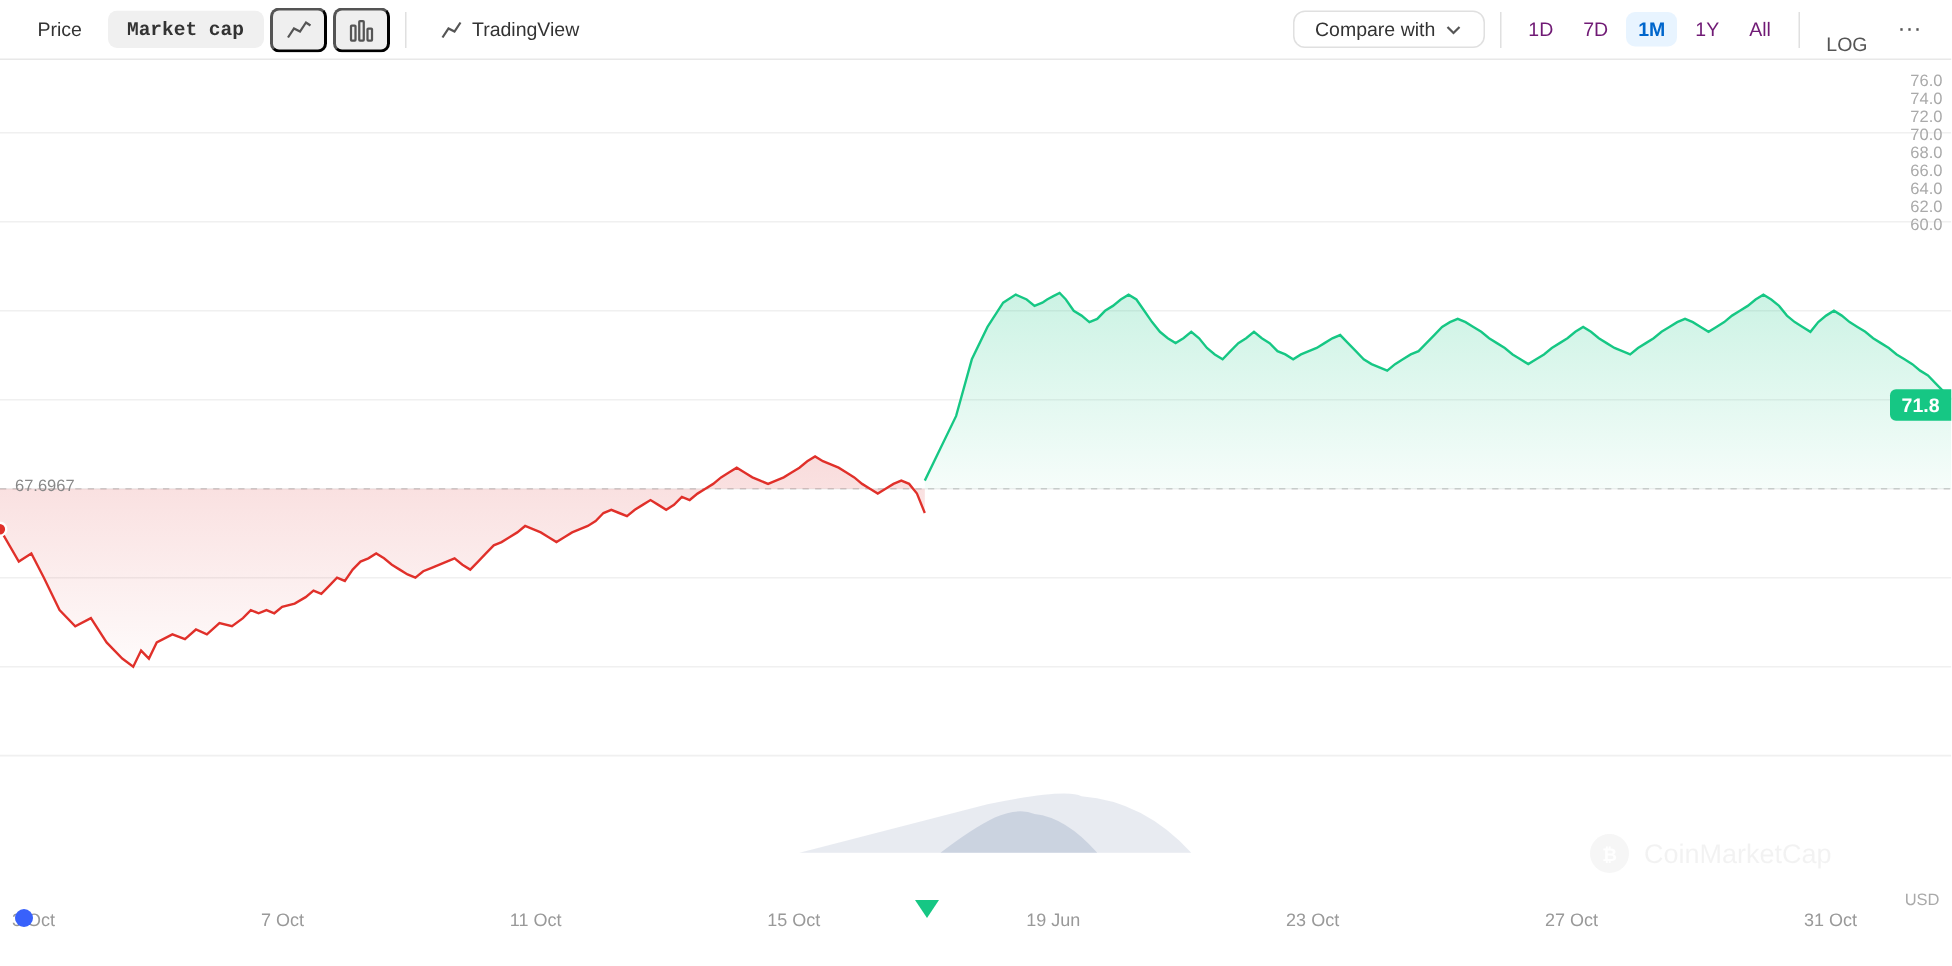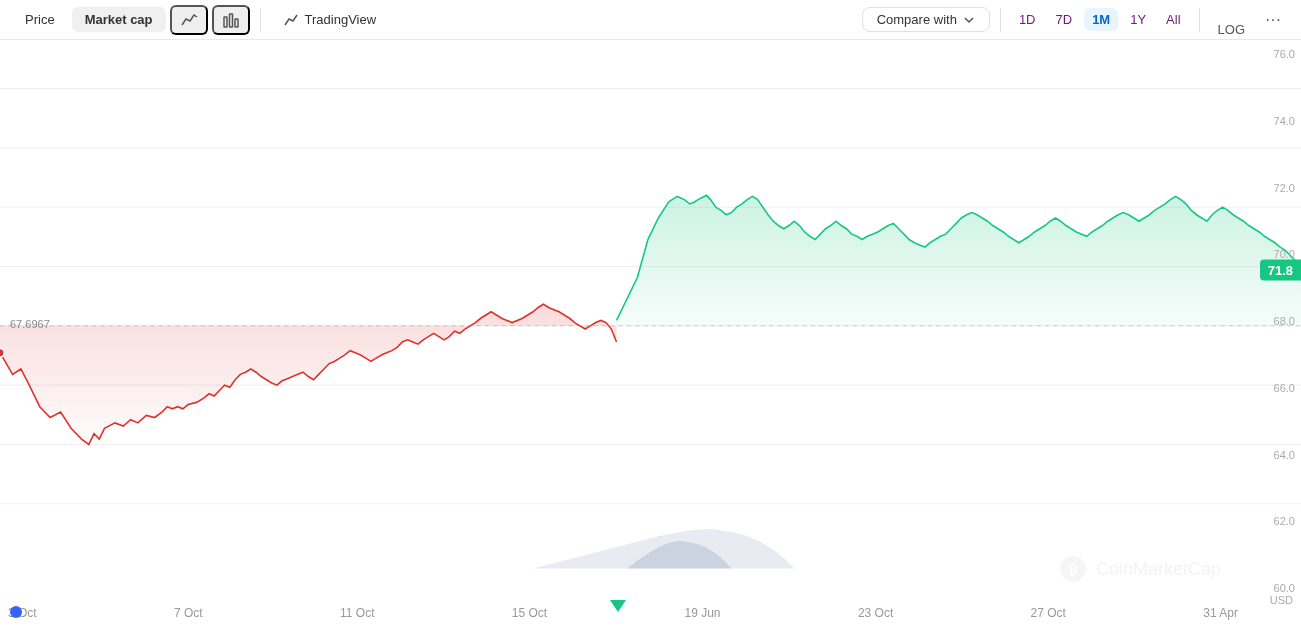--- a/index.html
+++ b/index.html
@@ -28,20 +28,21 @@
       border-radius: 6px;
       border: 1px solid transparent;
       cursor: pointer;
       font-size: 13px;
       background: transparent;
       color: #333;
     }
     .btn.active {
       background: #f0f0f0;
       font-weight: 600;
+      font-family: Liberation Mono, monospace;
     }
     .divider {
       width: 1px;
       height: 24px;
       background: #e0e0e0;
       margin: 0 6px;
     }
     .spacer { flex: 1; }
     .icon-btn {
       display: flex;
@@ -142,21 +143,21 @@
 
     
     .y-labels {
       position: absolute;
       top: 0;
       right: 0;
       width: 55px;
       height: 100%;
       display: flex;
       flex-direction: column;
-      justify-content: space-between;
+      justify-content: flex-start;
       padding: 8px 6px 50px 0;
     }
     .y-label {
       font-size: 11px;
       color: #aaa;
       text-align: right;
     }
 
     
     .usd-label {
@@ -383,21 +384,21 @@
 
   
   <div style="position:absolute; bottom:24px; left:0; right:55px; display:flex; justify-content:space-between; padding:0 8px;">
     <span class="x-label">3 Oct</span>
     <span class="x-label">7 Oct</span>
     <span class="x-label">11 Oct</span>
     <span class="x-label">15 Oct</span>
     <span class="x-label">19 Jun</span>
     <span class="x-label">23 Oct</span>
     <span class="x-label">27 Oct</span>
-    <span class="x-label">31 Apr</span>
+    <span class="x-label">31 Oct</span>
   </div>
 
   
   <div class="watermark">
     <svg width="30" height="30" viewBox="0 0 30 30" opacity="0.3">
       <circle cx="15" cy="15" r="13" fill="#888"></circle>
       <text x="15" y="20" text-anchor="middle" fill="#fff" font-size="12" font-weight="bold">₿</text>
     </svg>
     <span style="font-size:18px; color:#888; font-weight:500; opacity:0.4;">CoinMarketCap</span>
   </div>

